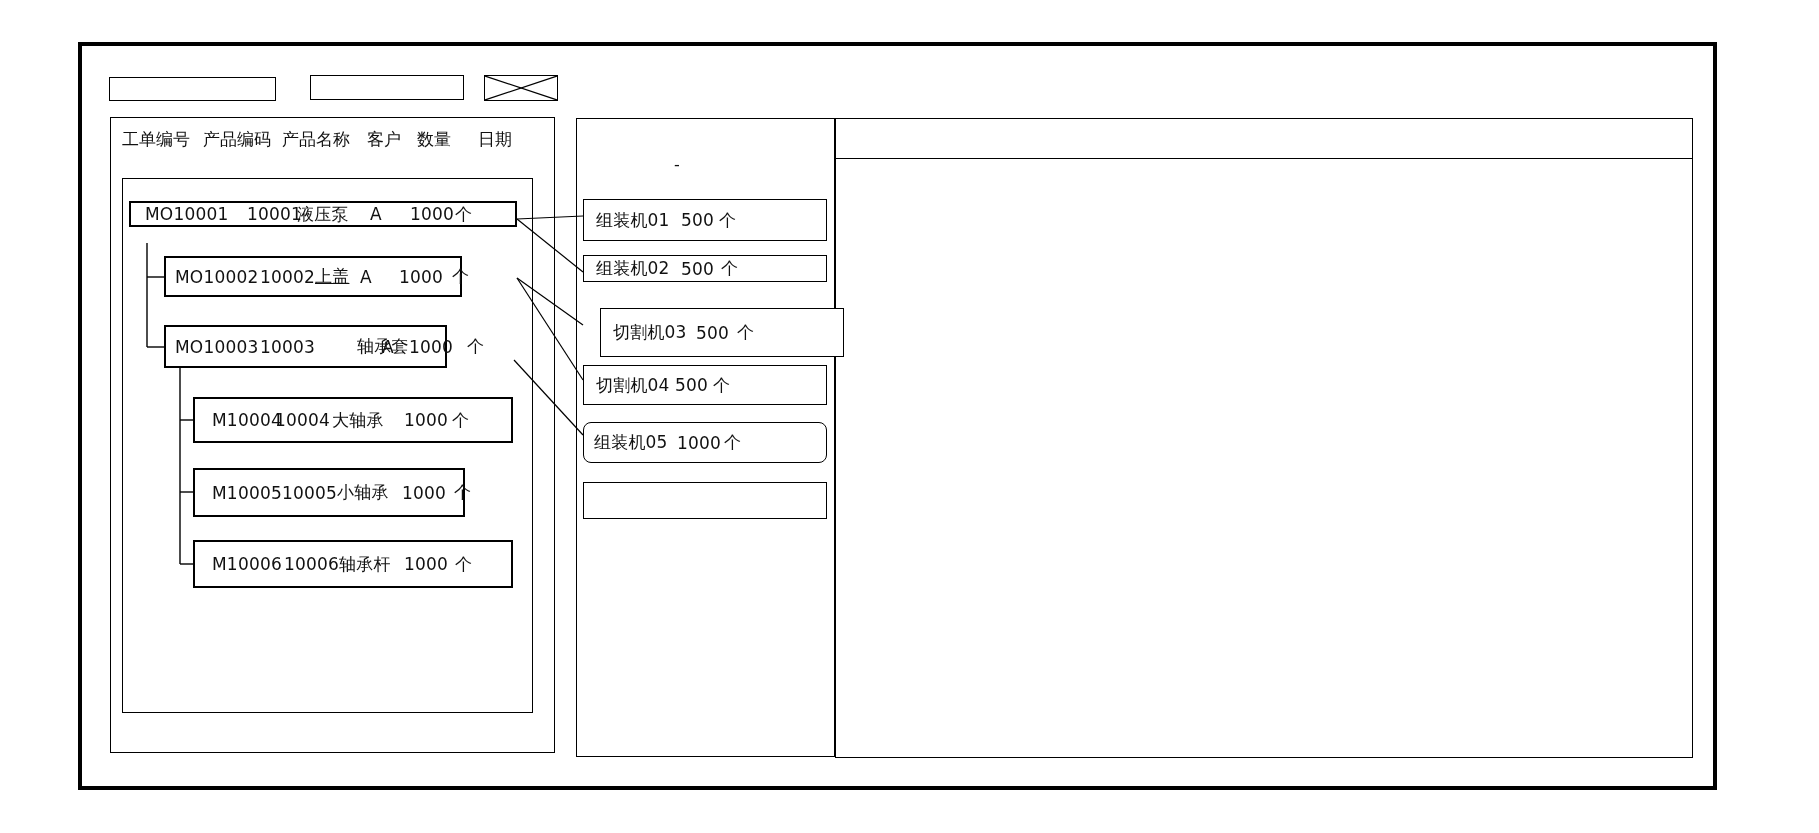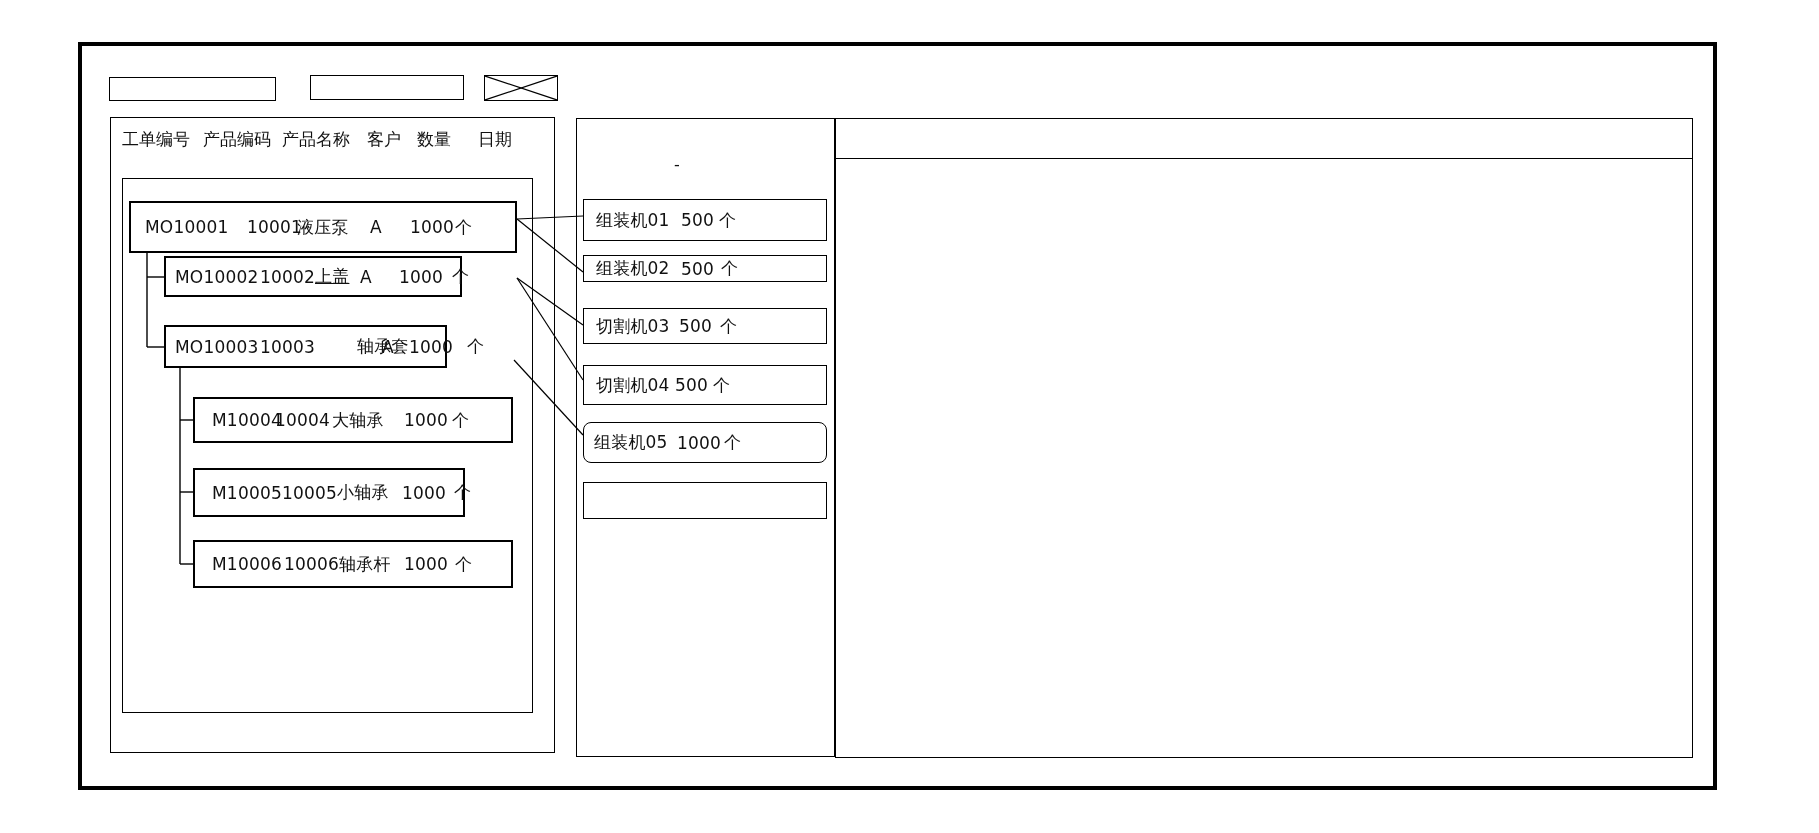--- a/index.html
+++ b/index.html
@@ -62,21 +62,21 @@
 
   <span class="hdr" style="left:122px;">工单编号</span>
   <span class="hdr" style="left:203px;">产品编码</span>
   <span class="hdr" style="left:282px;">产品名称</span>
   <span class="hdr" style="left:367px;">客户</span>
   <span class="hdr" style="left:417px;">数量</span>
   <span class="hdr" style="left:478px;">日期</span>
 
   <div class="abs panel" style="left:122px;top:178px;width:411px;height:535px;border-width:1.4px;"></div>
 
-  <div class="abs orow" style="left:129px;top:201px;width:388px;height:52px;">
+  <div class="abs orow" style="left:129px;top:201px;width:388px;height:26px;">
     <span class="tok" style="left:14px;">MO10001</span>
     <span class="tok" style="left:116px;">10001</span>
     <span class="tok" style="left:166px;">液压泵</span>
     <span class="tok" style="left:239px;">A</span>
     <span class="tok" style="left:279px;">1000</span>
     <span class="tok" style="left:324px;">个</span>
   </div>
 
   <div class="abs orow" style="left:164px;top:256px;width:298px;height:41px;">
     <span class="tok" style="left:9px;">MO10002</span>
@@ -127,21 +127,21 @@
   <div class="abs mrow" style="left:583px;top:199px;width:244px;height:42px;">
     <span class="tok" style="left:12px;">组装机01</span>
     <span class="tok" style="left:97px;">500</span>
     <span class="tok" style="left:135px;">个</span>
   </div>
   <div class="abs mrow" style="left:583px;top:255px;width:244px;height:27px;">
     <span class="tok" style="left:12px;">组装机02</span>
     <span class="tok" style="left:97px;">500</span>
     <span class="tok" style="left:137px;">个</span>
   </div>
-  <div class="abs mrow" style="left:583px;top:308px;width:244px;height:36px;">
+  <div class="abs mrow" style="left:600px;top:308px;width:244px;height:49px;">
     <span class="tok" style="left:12px;">切割机03</span>
     <span class="tok" style="left:95px;">500</span>
     <span class="tok" style="left:136px;">个</span>
   </div>
   <div class="abs mrow" style="left:583px;top:365px;width:244px;height:40px;">
     <span class="tok" style="left:12px;">切割机04</span>
     <span class="tok" style="left:91px;">500</span>
     <span class="tok" style="left:129px;">个</span>
   </div>
   <div class="abs mrow" style="left:583px;top:422px;width:244px;height:41px;border-radius:8px;">

